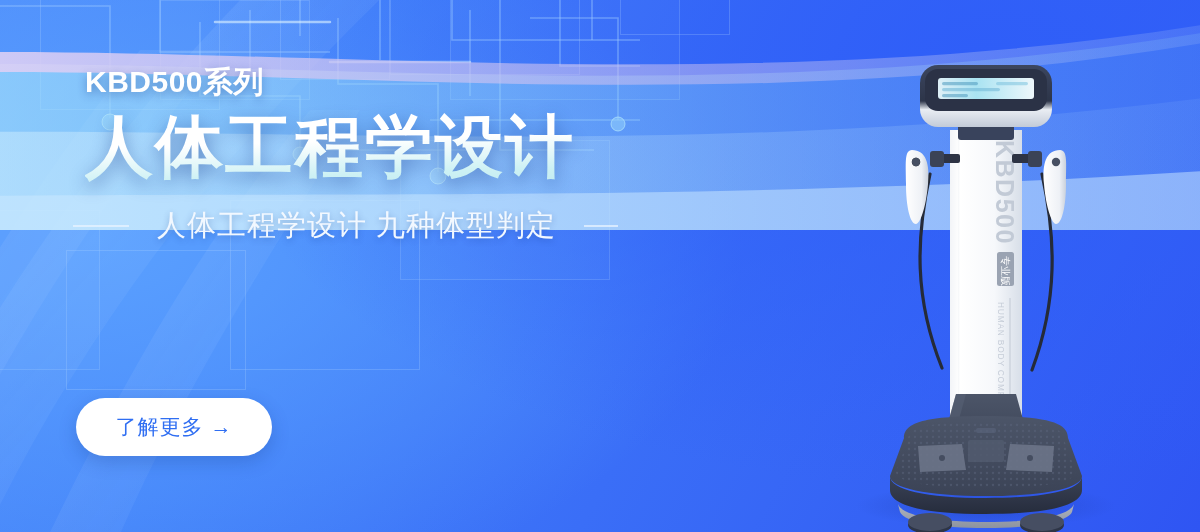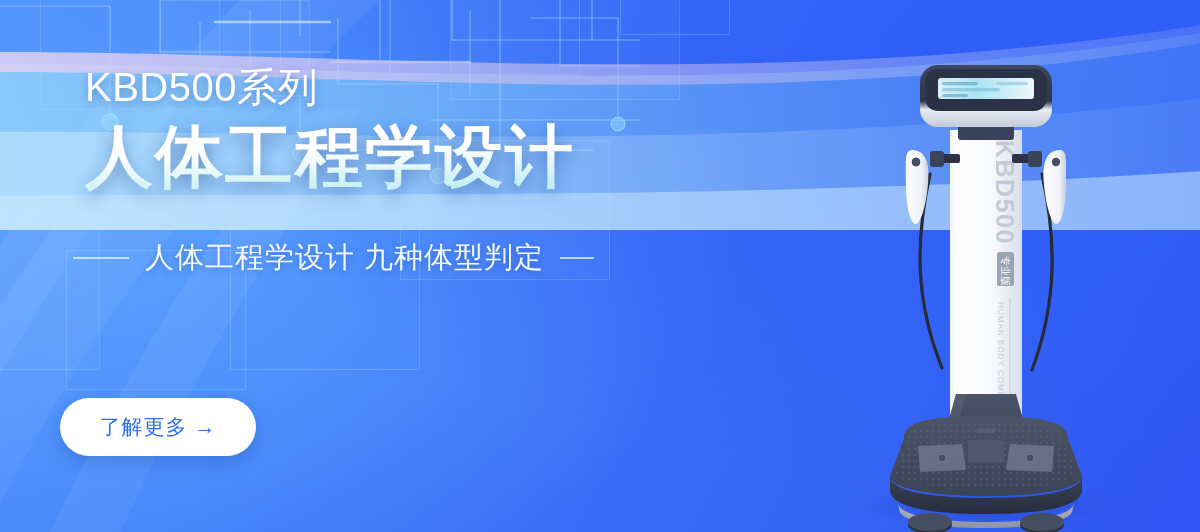--- a/index.html
+++ b/index.html
@@ -31,48 +31,48 @@
   }
 
   .circuit{position:absolute;right:0;top:0;width:640px;height:330px;}
 
   .swoosh{position:absolute;left:0;bottom:-10px;width:1200px;height:230px;}
 
   
   .content{position:absolute;left:85px;top:66px;width:640px;}
 
   .eyebrow{
-    font-size:40px;line-height:1.05;font-weight:400;color:#ffffff;
+    font-size:30px;line-height:1.05;font-weight:700;color:#ffffff;
     letter-spacing:.5px;
     text-shadow:0 3px 10px rgba(10,40,120,.38);
     white-space:nowrap;
   }
   .headline{
     margin-top:12px;
     font-size:68px;line-height:1.06;font-weight:800;
     letter-spacing:2px;white-space:nowrap;
     background:linear-gradient(178deg,#ffffff 42%,#cdf1f4 78%,#bfe9ef 100%);
     -webkit-background-clip:text;background-clip:text;
     color:transparent;-webkit-text-fill-color:transparent;
     filter:drop-shadow(0 6px 9px rgba(16,46,130,.45));
   }
   .taglinewrap{
-    display:flex;align-items:center;gap:16px;
-    margin-top:46px;margin-left:-12px;width:580px;
+    display:flex;align-items:center;gap:28px;
+    margin-top:24px;margin-left:-12px;width:580px;
   }
   .dash{height:2px;background:rgba(232,243,255,.75);flex:0 0 auto;}
   .dash.left{width:56px;}
   .dash.right{width:34px;}
   .tagline{
     font-size:29px;font-weight:400;color:#f2f8ff;letter-spacing:1px;
     white-space:nowrap;text-shadow:0 2px 6px rgba(12,44,120,.3);
   }
 
   .cta{
-    position:absolute;left:60px;top:398px;
+    position:absolute;left:76px;top:398px;
     width:196px;height:58px;border-radius:29px;
     background:#ffffff;border:none;cursor:pointer;
     display:flex;align-items:center;justify-content:center;
     box-shadow:0 6px 18px rgba(13,45,125,.22);
     font-family:inherit;
   }
   .cta span{
     font-size:21px;color:#2f6ef2;letter-spacing:1px;font-weight:400;
     white-space:nowrap;
   }

